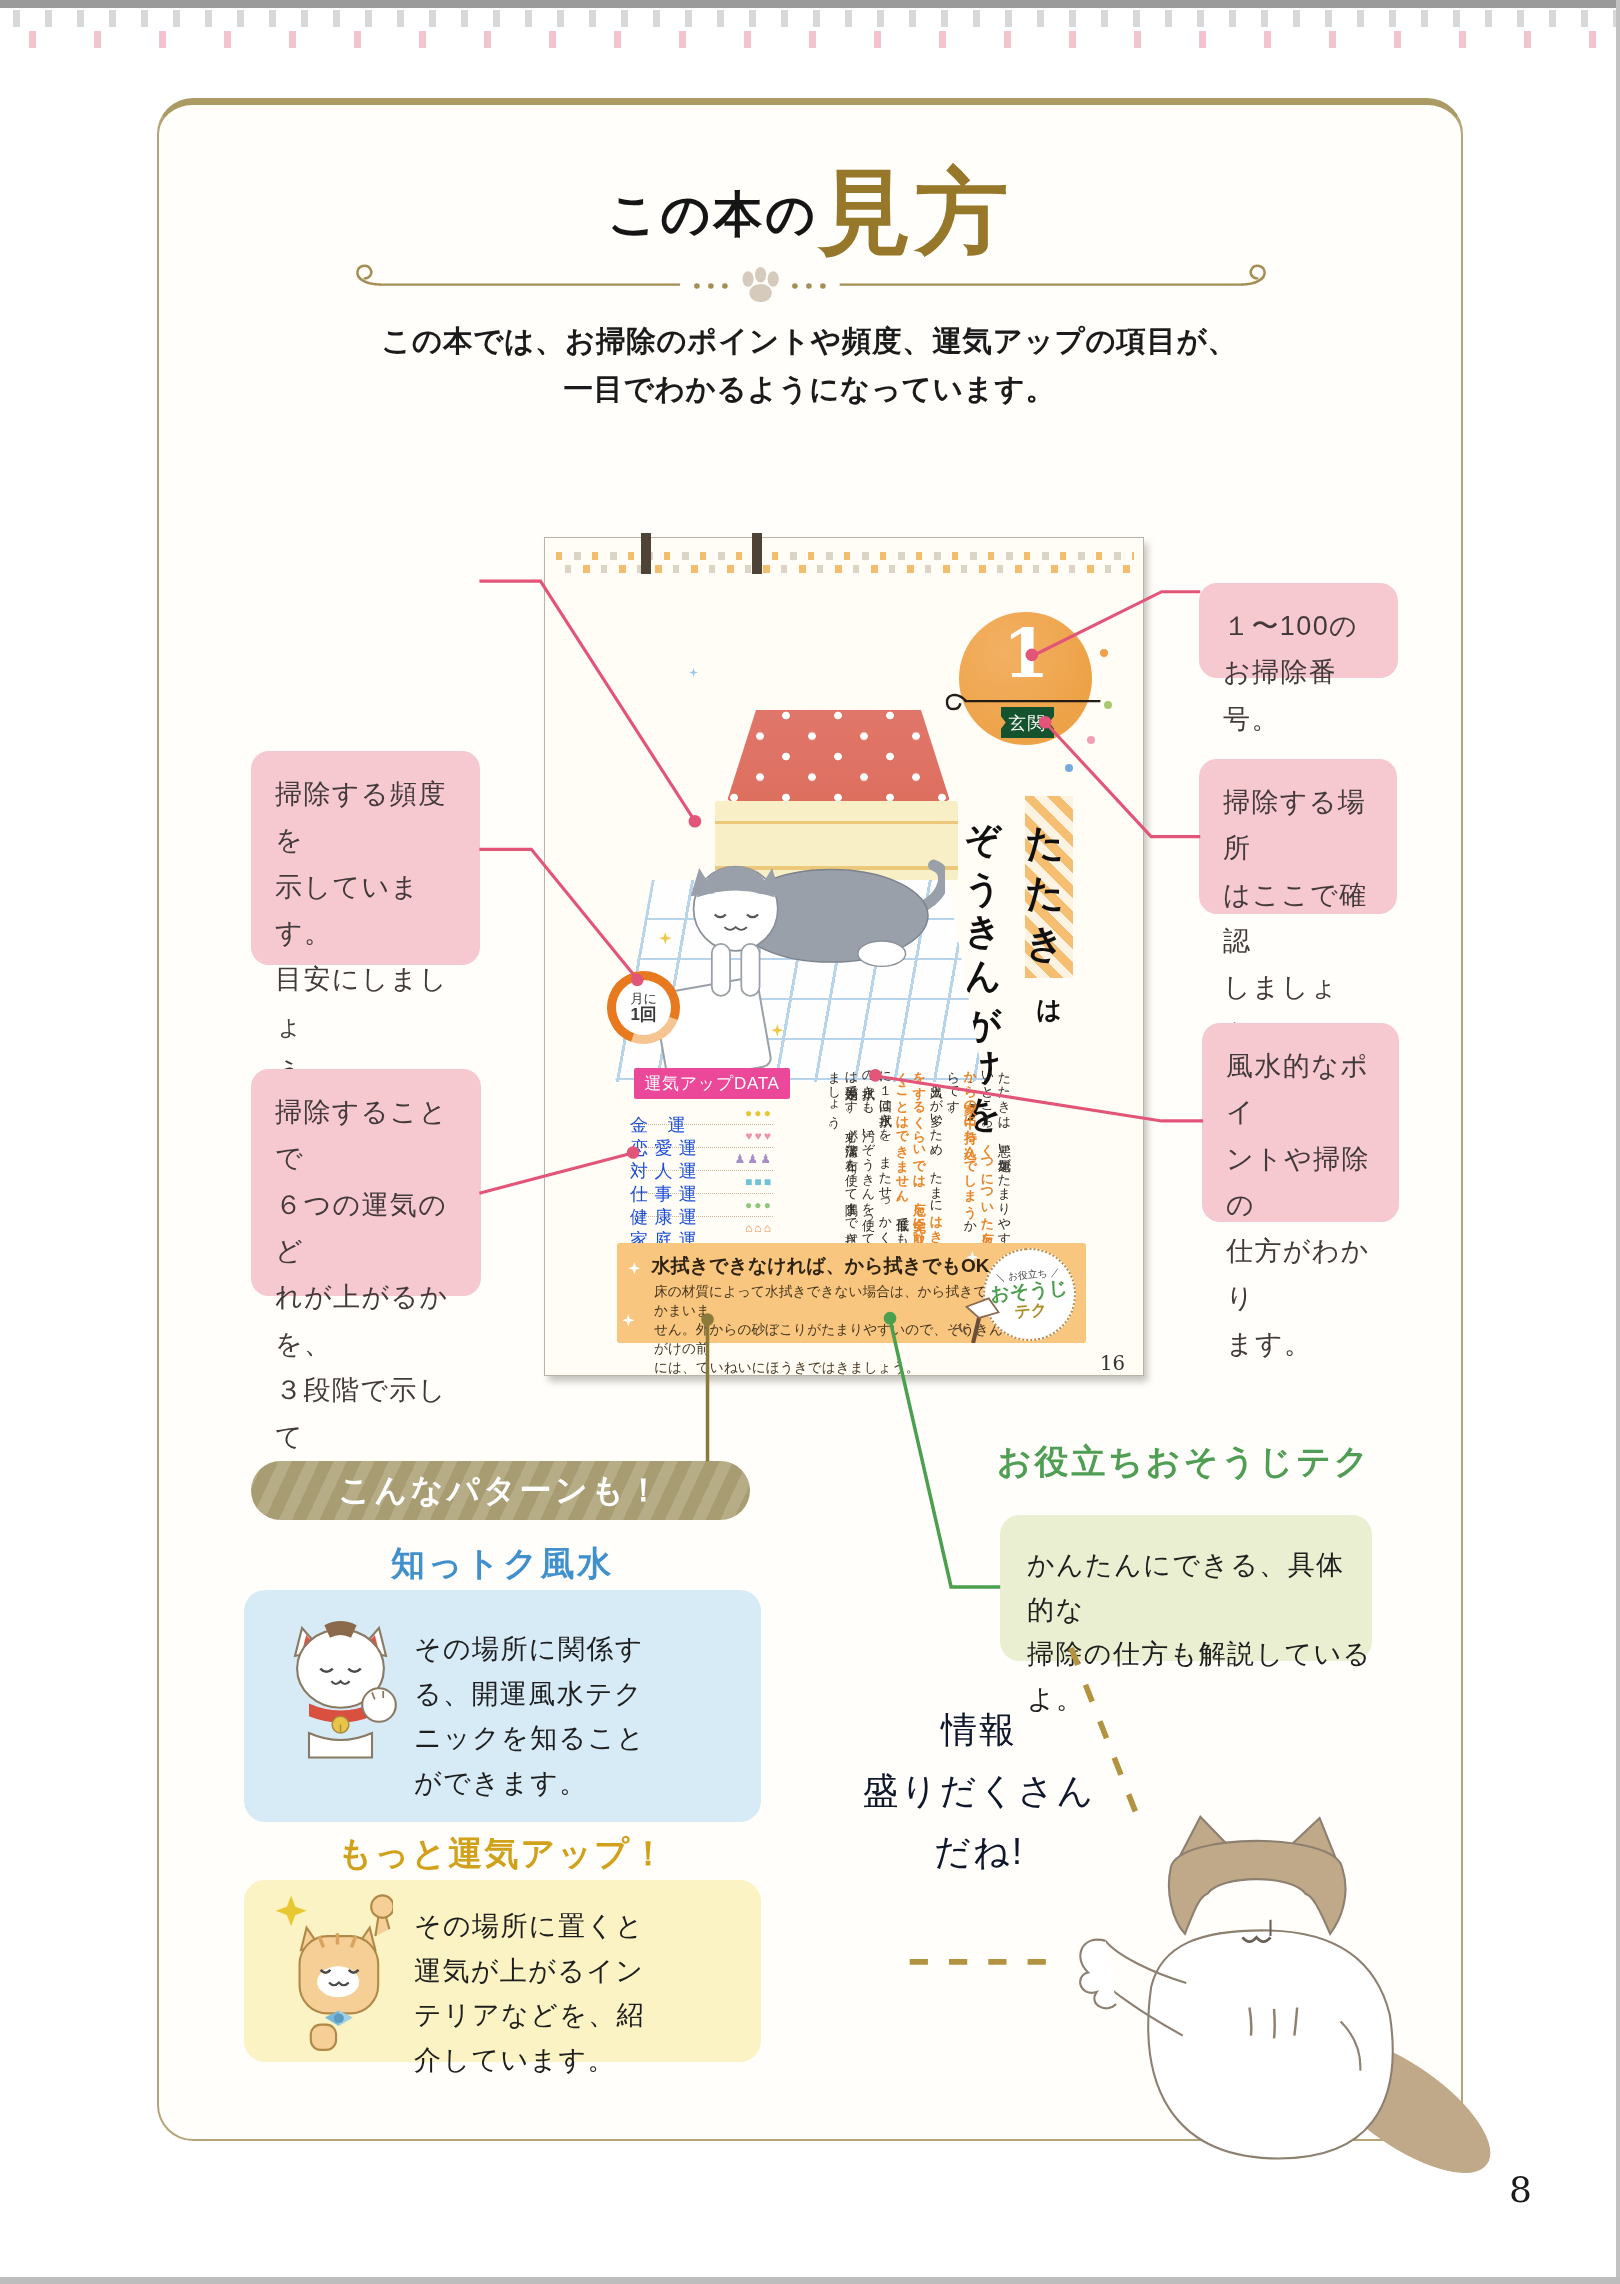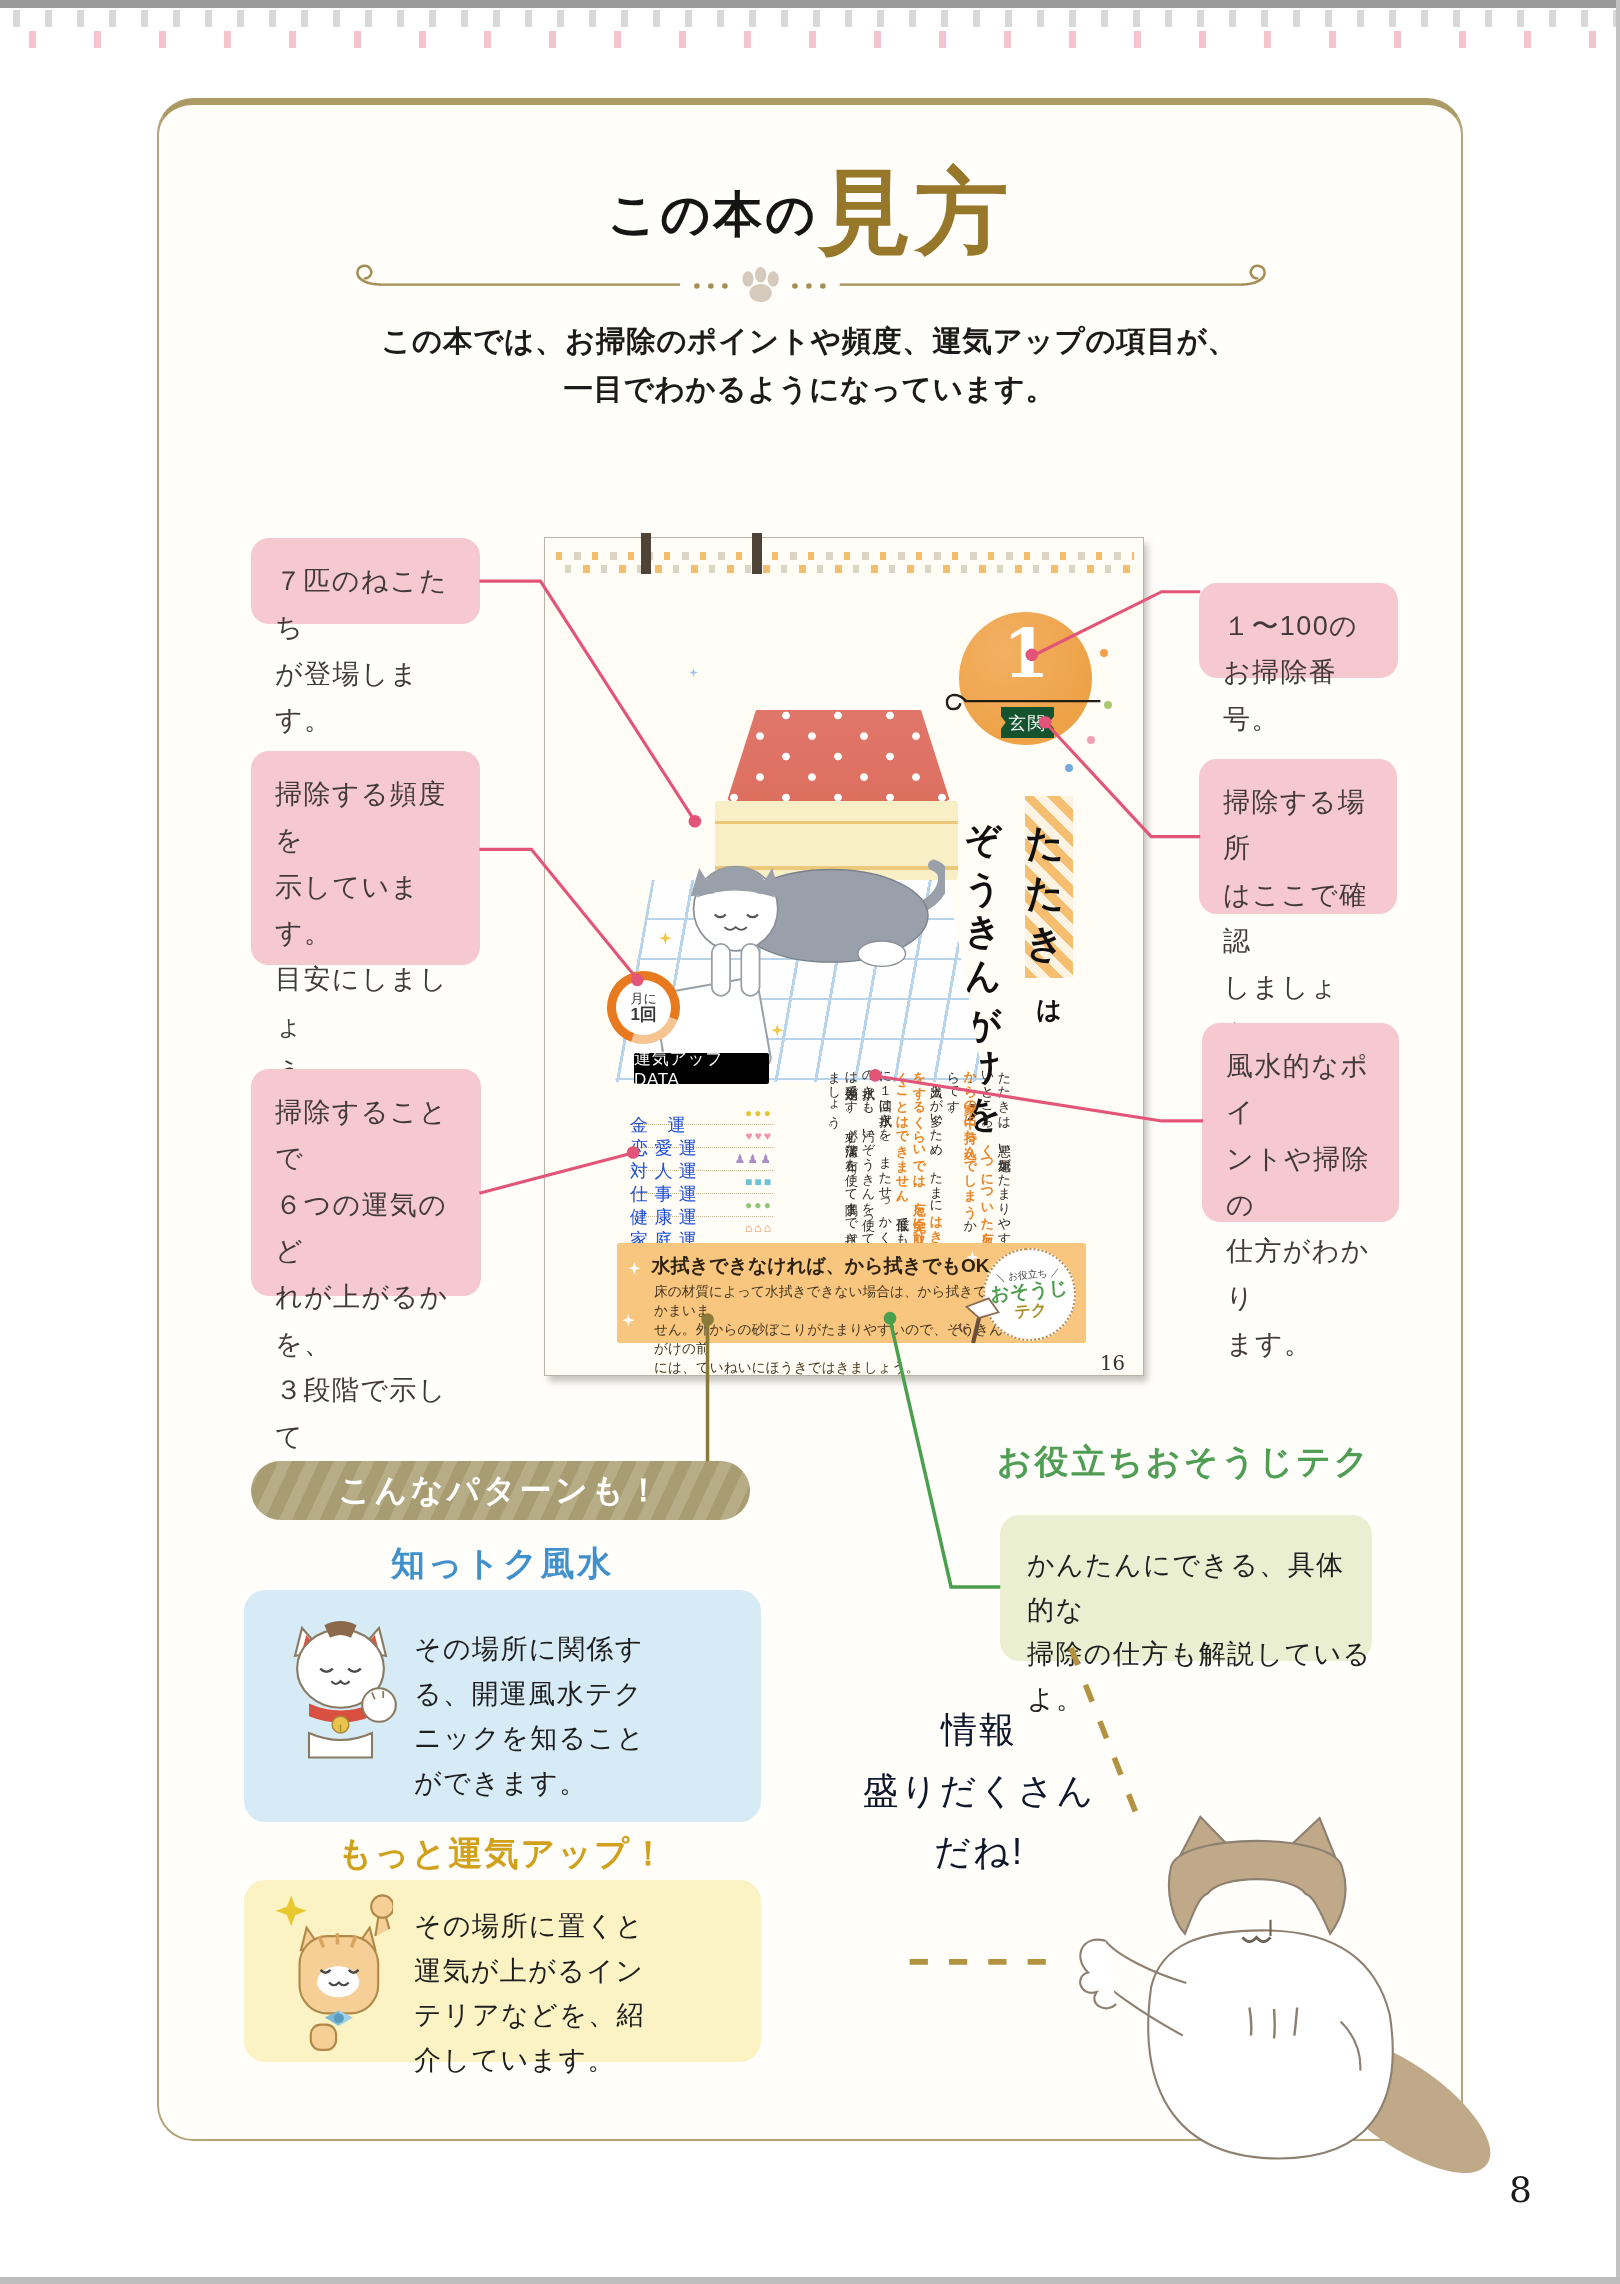--- a/index.html
+++ b/index.html
@@ -67,21 +67,21 @@
     clip-path:polygon(50% 0,62% 38%,100% 50%,62% 62%,50% 100%,38% 62%,0 50%,38% 38%);}
   .spark.blue{background:#9ec7e8;width:9px;height:9px;}
   .spark.white{background:#fff;}
 
   .ring{left:62px;top:433px;width:73px;height:73px;border-radius:50%;box-sizing:border-box;
     border:9px solid #e8791e;border-bottom-color:#f6c491;transform:rotate(-25deg);
     display:flex;align-items:center;justify-content:center;background:#fff;}
   .ring-label{transform:rotate(25deg);text-align:center;color:#3a3a3a;line-height:1.05;}
   .ring-l1{font-size:13.3px;} .ring-l2{font-size:17px;font-weight:bold;}
 
-  .data-sign{left:89px;top:515px;width:135px;height:31px;background:#000000;color:#fff;
+  .data-sign{left:89px;top:530px;width:156px;height:31px;background:#ec4899;color:#fff;
     display:flex;align-items:center;justify-content:center;font-size:17px;letter-spacing:0.7px;border-radius:2.1px;}
   .post{width:9.8px;height:41px;background:#4e4337;top:-4.9px;}
   .luck-rows{left:85px;top:564px;width:143px;}
   .luck-row{display:flex;justify-content:space-between;align-items:center;height:22px;
     border-bottom:1.4px dotted #c9b493;}
   .luck-label{font-size:18px;color:#1d4ed8;letter-spacing:0.7px;margin-top:23px;}
   .luck-icons{font-size:12px;letter-spacing:2.1px;}
 
   .v-body{left:263px;top:524px;width:205px;height:177px;writing-mode:vertical-rl;text-orientation:upright;
     font-size:13px;line-height:17px;color:#2e2a26;white-space:pre-line;}
@@ -151,22 +151,20 @@
     <circle cx="652" cy="40" r="4" fill="#a58e53"></circle>
       <circle cx="672" cy="40" r="4" fill="#a58e53"></circle>
       <circle cx="692" cy="40" r="4" fill="#a58e53"></circle>
     <path d="M716,38 L1292,38" stroke="#a58e53" stroke-width="3.5"></path>
     <path d="M1290,38 C1310,38 1324,30 1323,20 C1322,11 1310,8 1305,15 C1300,22 1306,30 1314,29" fill="none" stroke="#a58e53" stroke-width="3.5"></path>
   </svg>
 
   <div class="abs subtitle pre">この本では、お掃除のポイントや頻度、運気アップの項目が、
 一目でわかるようになっています。</div>
 
-  <div class="abs callout pre" style="left:251px;top:538px;width:229px;height:86px;">７匹のねこたち
-が登場します。</div>
   <div class="abs callout pre" style="left:251px;top:751px;width:229px;height:214px;">掃除する頻度を
 示しています。
 目安にしましょ
 う。</div>
   <div class="abs callout pre" style="left:251px;top:1069px;width:230px;height:227px;">掃除することで
 ６つの運気のど
 れが上がるかを、
 ３段階で示して
 います。</div>
 

